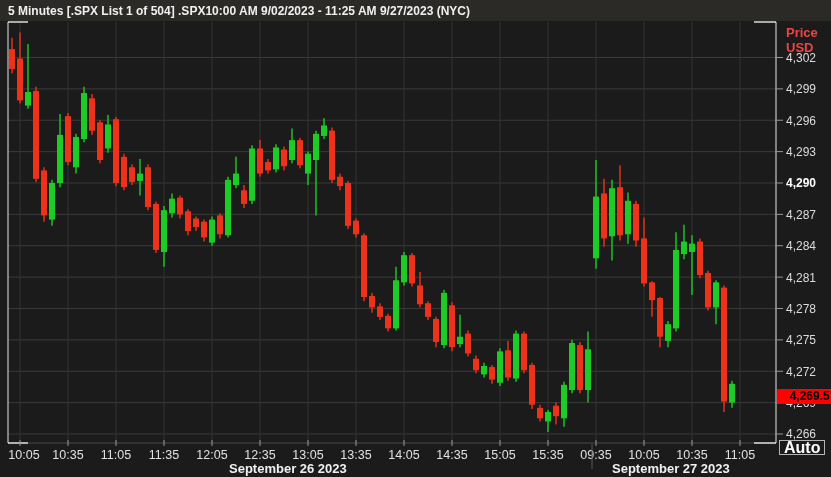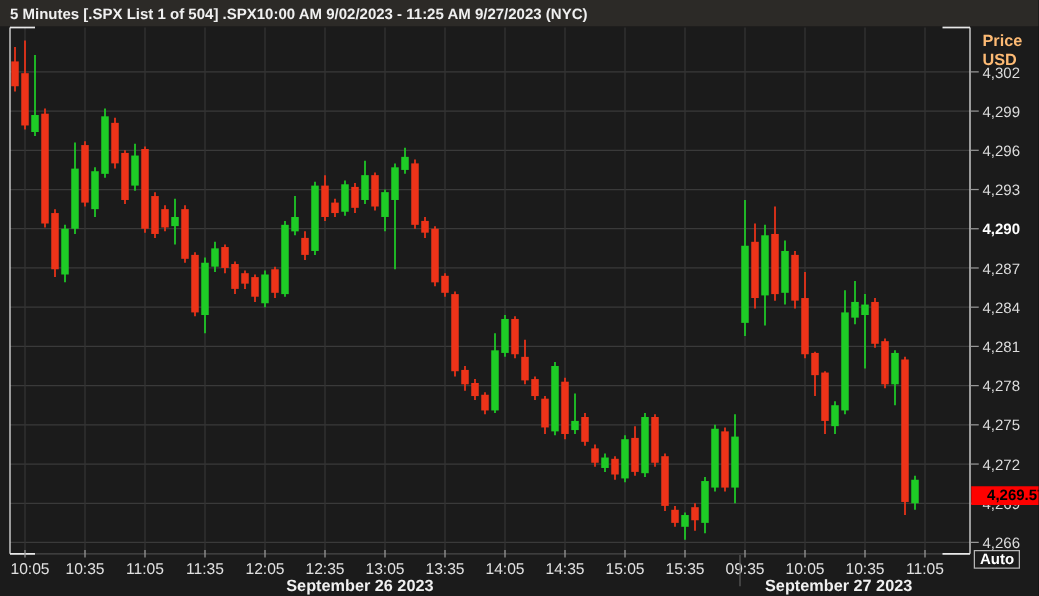--- a/index.html
+++ b/index.html
@@ -3,26 +3,26 @@
 <meta charset="utf-8">
 <style>
   html,body{margin:0;padding:0;background:#111;}
   .terminal{position:relative;width:831px;height:477px;background:#1b1b1b;overflow:hidden;
     font-family:"Liberation Sans",sans-serif;-webkit-font-smoothing:antialiased;}
   .header{position:absolute;left:0;top:0;width:831px;height:21px;background:#2c2a27;
     display:flex;align-items:center;box-sizing:border-box;
     padding:0 6px 0 8px;color:#f0f0f0;font-size:12px;font-weight:bold;white-space:nowrap;}
   .chart-svg{position:absolute;left:0;top:0;}
   .chart-svg text{font-family:"Liberation Sans",sans-serif;}
-  .axis-title{position:absolute;left:786px;top:25px;color:#fdba74;font-size:13px;
+  .axis-title{position:absolute;left:786px;top:25px;color:#ef4444;font-size:13px;
     font-weight:bold;line-height:15px;}
   .badge{position:absolute;left:777px;top:389px;width:72px;height:15px;background:#fe0100;
     color:#000;font-size:12px;font-weight:bold;line-height:15px;text-align:center;}
   .auto-btn{position:absolute;left:779px;top:440px;background:transparent;border:1px solid #b5b5b5;
-    color:#fff;font-size:12px;font-weight:bold;font-family:"Liberation Sans",sans-serif;
+    color:#fff;font-size:16px;font-weight:bold;font-family:"Liberation Sans",sans-serif;
     padding:0 4px;height:15px;line-height:13px;cursor:pointer;}
   .date-label{position:absolute;top:461px;width:200px;color:#f0f0f0;
     font-size:13px;font-weight:bold;white-space:nowrap;}
   .date-label.s1{left:229px;}
   .date-label.s2{left:612px;}
 </style>
 </head>
 <body>
 
 <div class="terminal">

